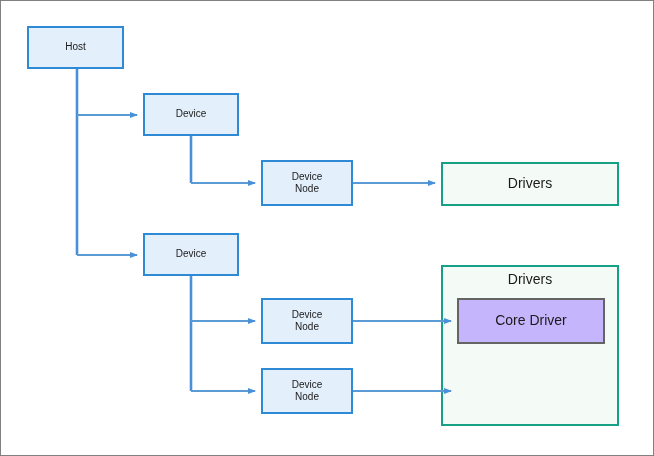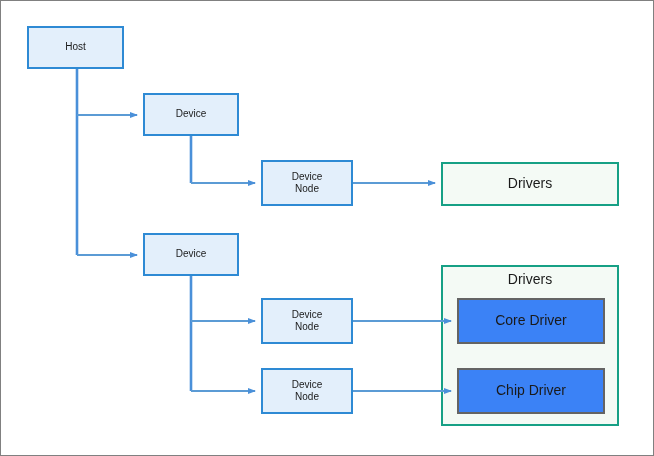--- a/index.html
+++ b/index.html
@@ -40,21 +40,21 @@
     background: #e3effb;
     border: 2px solid #2e8ad4;
     font-size: 10px;
   }
   .node-green {
     background: #f4faf5;
     border: 2px solid #16a085;
     font-size: 14px;
   }
   .node-gray {
-    background: #3b82f6;
+    background: #c4b5fd;
     border: 2px solid #646464;
     font-size: 14px;
   }
   .group-green {
     position: absolute;
     box-sizing: border-box;
     background: #f4faf5;
     border: 2px solid #16a085;
     z-index: 2;
   }
@@ -132,15 +132,14 @@
   <div class="node node-blue" style="left:260px; top:297px; width:92px; height:46px;">Device
 Node</div>
 
   <div class="node node-blue" style="left:260px; top:367px; width:92px; height:46px;">Device
 Node</div>
 
   <div class="node node-green" style="left:440px; top:161px; width:178px; height:44px;">Drivers</div>
 
   <div class="node node-gray" style="left:456px; top:297px; width:148px; height:46px; z-index:6;">Core Driver</div>
 
-  <div class="node node-gray" style="left:456px; top:367px; width:148px; height:46px; z-index:6;">Chip Driver</div>
 
 </div>
 
 </body></html>

